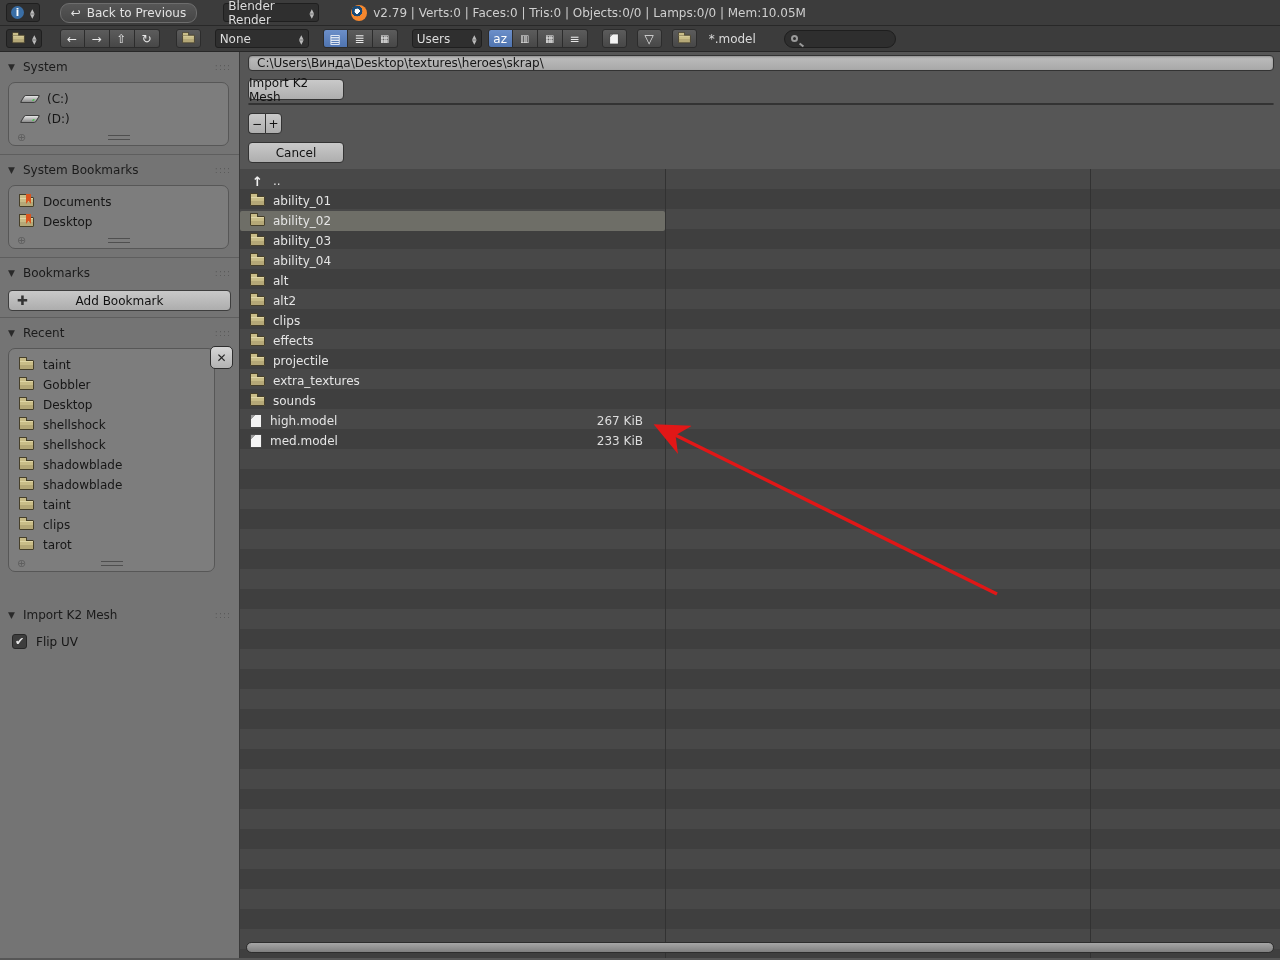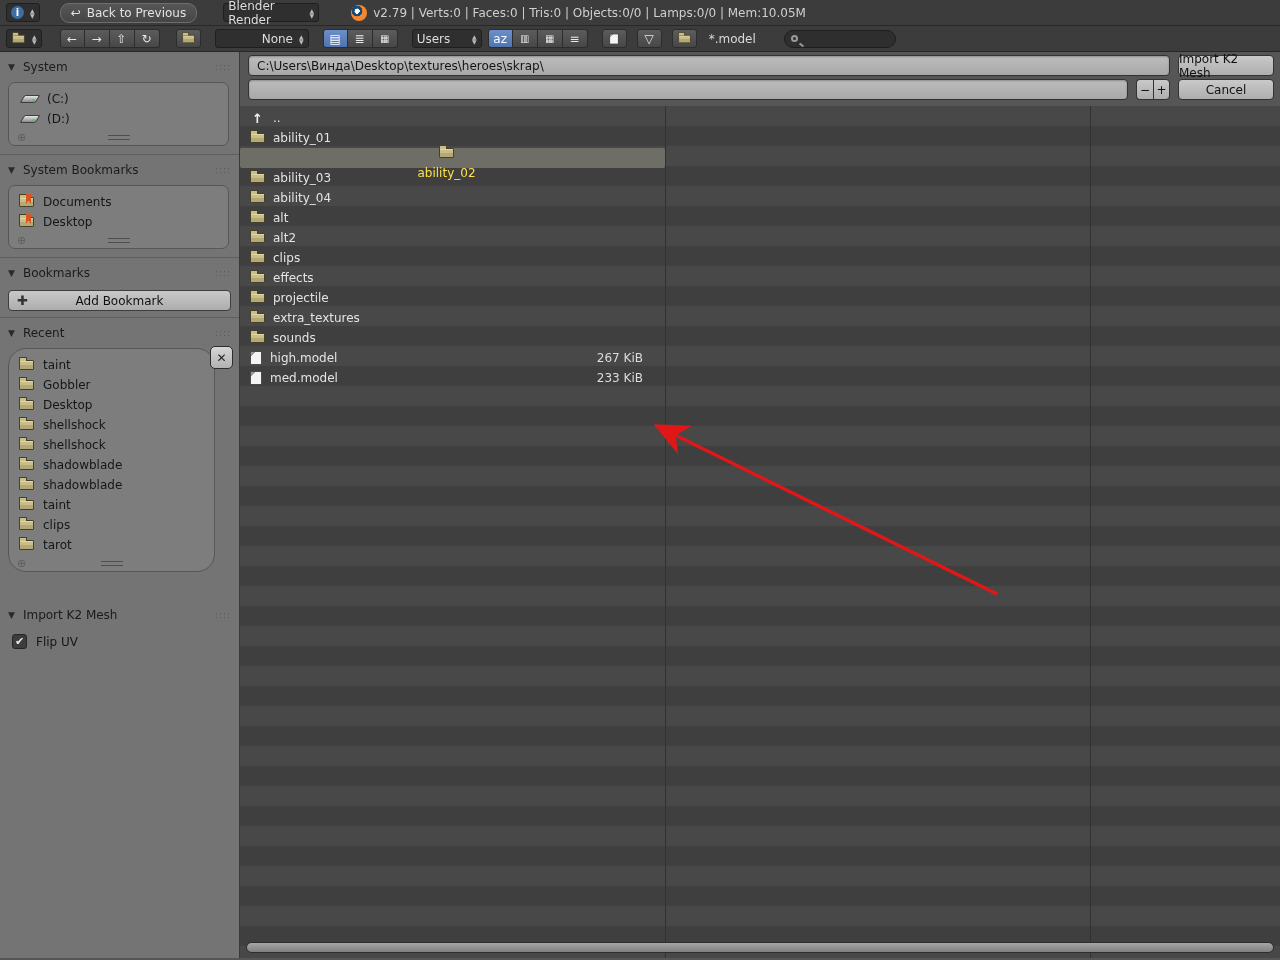--- a/index.html
+++ b/index.html
@@ -83,40 +83,40 @@
   .ic-file { width:12px; height:14px; flex:none; border:1px solid #4a4a4a; border-radius:1px;
     background:linear-gradient(135deg,#9a9a9a 3px,#f4f4f4 3px); }
   .ic-drive { width:16px; height:8px; flex:none; background:linear-gradient(#e6e6e6,#8a8a8a);
     border:1px solid #3f3f3f; border-radius:2px; transform:skewX(-32deg); position:relative; margin-left:3px;}
   .ic-drive::after { content:""; position:absolute; right:2px; bottom:1px; width:2px; height:2px;
     background:#49c54d; border-radius:50%; }
   .up-arrow { width:15px; text-align:center; color:#f0f0f0; font-weight:bold; font-size:13px; flex:none;}
   .mini-folder { transform:scale(.85); }
 
   
-  .field-row { display:flex; gap:8px; margin-bottom:3px; }
+  .field-row { display:flex; gap:8px; margin-bottom:3px;flex-direction:column; }
   .lt-field { flex:1; height:21px; background:linear-gradient(#bdbdbd,#a8a8a8);
     border:1px solid #333; border-radius:4px; color:#161616; display:flex; align-items:center;
     padding:0 8px; box-shadow:inset 0 1px 2px rgba(0,0,0,.25); }
   .lt-btn { height:21px; background:linear-gradient(#c9c9c9,#aeaeae); border:1px solid #333;
     border-radius:4px; color:#111; display:flex; align-items:center; justify-content:center; }
   .w96 { width:96px; flex:none; }
   .pm-group { display:flex; flex:none; }
   .pm-group .lt-btn { width:17px; }
   .pm-group .lt-btn:first-child { border-radius:4px 0 0 4px; border-right:none; }
   .pm-group .lt-btn:last-child { border-radius:0 4px 4px 0; }
 
   
   .file-area { position:relative; flex:1; margin:3px -6px 0 -8px;
     background:repeating-linear-gradient(#484848 0 20px, #3f3f3f 20px 40px); }
   .col-div { position:absolute; top:0; bottom:0; width:1px; background:#323232; }
   .file-rows { position:absolute; top:2px; left:0; width:425px; }
   .file-row { height:20px; display:flex; align-items:center; gap:8px; padding:0 22px 0 10px;
     color:#e4e4e4; }
-  .file-row.selected { background:#6e6e67; border-radius:2px; color:#fde047;flex-direction:column; }
+  .file-row.selected { background:#6e6e67; border-radius:2px; color:#e5e5e5; }
   .file-row .fsize { margin-left:auto; color:#dcdcdc; }
 
   .hscroll { position:absolute; left:6px; right:6px; bottom:5px; height:11px;
     background:linear-gradient(#a6a6a6,#7f7f7f); border:1px solid #2d2d2d; border-radius:6px; }
 
   .arrow-svg { position:absolute; inset:0; width:100%; height:100%; pointer-events:none; }
 </style>
 </head>
 <body>
 
@@ -154,21 +154,21 @@
   </div>
   <div class="btn-group" style="margin-left:12px;">
     <div class="sq-btn">←</div>
     <div class="sq-btn">→</div>
     <div class="sq-btn">⇧</div>
     <div class="sq-btn">↻</div>
   </div>
   <div class="sq-btn lone" style="margin-left:10px; position:relative;">
     <span class="ic-folder mini-folder"></span>
   </div>
-  <div class="dark-btn" style="margin-left:8px; width:94px; justify-content:flex-end;">
+  <div class="dark-btn" style="margin-left:8px; width:94px; justify-content:space-between;">
     <span>None</span>
     <span class="stepper">
         <span>▲</span>
         <span>▼</span>
       </span>
   </div>
   <div class="btn-group" style="margin-left:8px;">
     <div class="sq-btn active">▤</div>
     <div class="sq-btn">≣</div>
     <div class="sq-btn small-ic">▦</div>
@@ -261,21 +261,21 @@
       <span>Add Bookmark</span>
     </div>
 
     <div class="hr-sep"></div>
     <div class="panel-header">
       <span class="tri">▼</span>
       <span>Recent</span>
       <span class="grip">::::</span>
     </div>
     <div class="recent-wrap">
-      <div class="side-box" style="margin-right:24px;border-radius:18px;">
+      <div class="side-box" style="margin-right:24px;">
         <div id="recent-items">
             <div class="side-item">
               <span class="ic-folder"></span>
               <span>taint</span>
             </div>
             <div class="side-item">
               <span class="ic-folder"></span>
               <span>Gobbler</span>
             </div>
             <div class="side-item">

